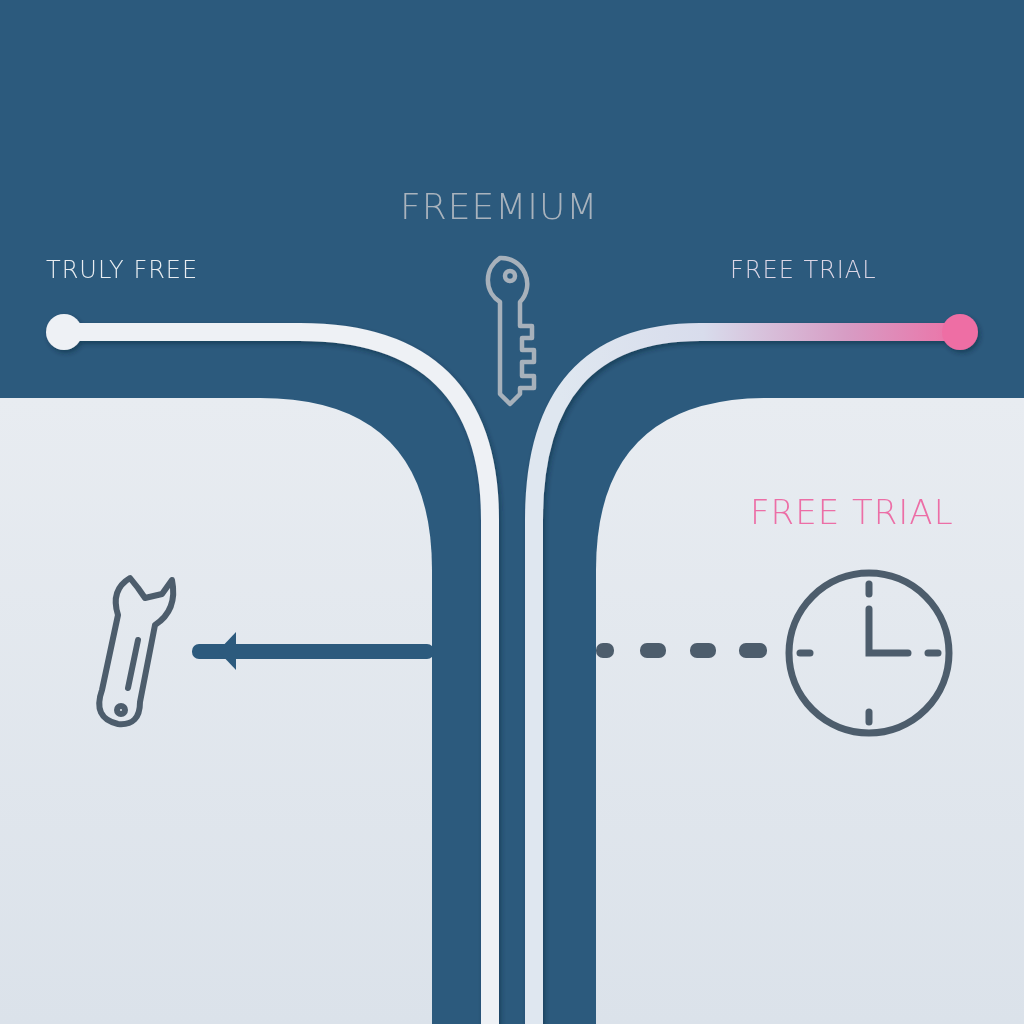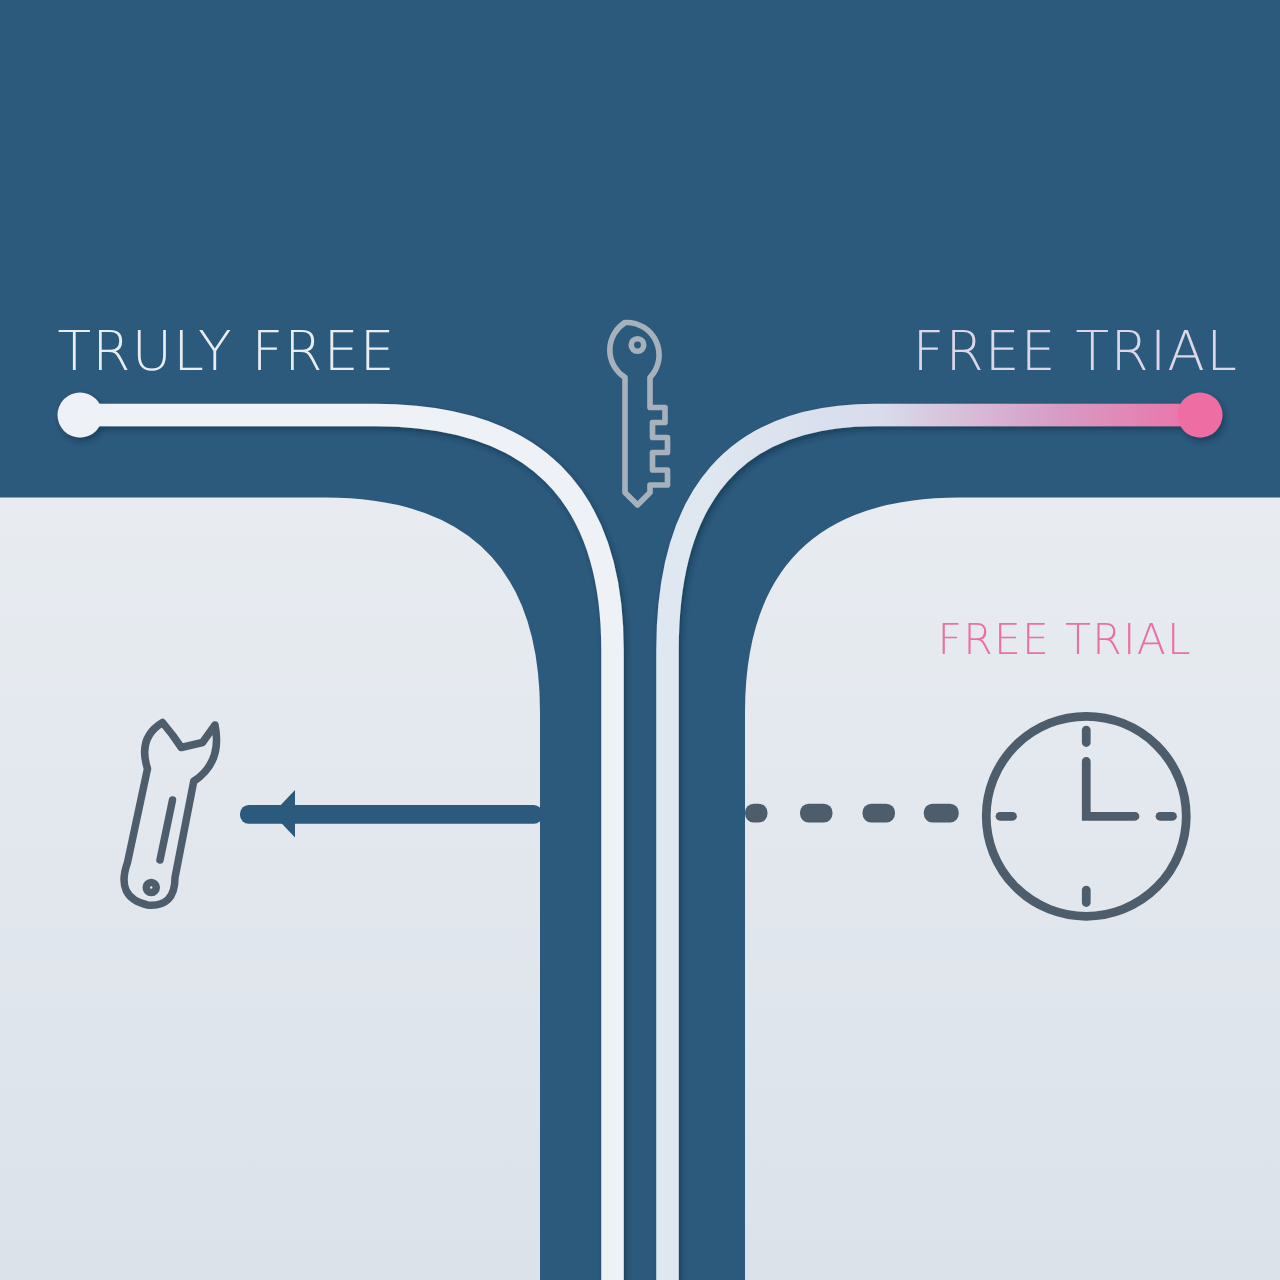--- a/index.html
+++ b/index.html
@@ -1,18 +1,18 @@
 <!DOCTYPE html>
 <html><head>
 <meta charset="utf-8">
 <style>
   html,body{margin:0;padding:0;}
   body{width:1024px;height:1024px;overflow:hidden;background:#2c5a7d;position:relative;font-family:"DejaVu Sans","Liberation Sans",sans-serif;}
   .stage{position:absolute;left:0;top:0;width:1024px;height:1024px;}
-  .label{position:absolute;font-weight:300;letter-spacing:1px;white-space:nowrap;font-size:44px;}
+  .label{position:absolute;font-weight:300;letter-spacing:1px;white-space:nowrap;font-size:24px;}
   #freemium{left:400px;top:186px;color:#a9b3bd;font-size:36px;}
   #truly-free{left:46px;top:256px;color:#e9edf1;}
   #free-trial-top{left:730px;top:256px;color:#dcd6e6;}
   #free-trial-bottom{left:750px;top:492px;color:#ec6ea6;font-size:34px;}
   svg{position:absolute;left:0;top:0;}
 </style>
 </head>
 <body>
 
 <div class="stage">
@@ -72,16 +72,17 @@
     <g stroke="#4d5d6c" stroke-linecap="round" fill="none">
       <circle cx="869" cy="653" r="80" stroke-width="7"></circle>
       <line x1="869" y1="584" x2="869" y2="594" stroke-width="7"></line>
       <line x1="869" y1="712" x2="869" y2="722" stroke-width="7"></line>
       <line x1="800" y1="653" x2="810" y2="653" stroke-width="7"></line>
       <line x1="928" y1="653" x2="938" y2="653" stroke-width="7"></line>
       <polyline points="869,609 869,653 908,653" stroke-width="7"></polyline>
     </g>
   </svg>
 
+  <div class="label" id="freemium">FREEMIUM</div>
   <div class="label" id="truly-free">TRULY FREE</div>
   <div class="label" id="free-trial-top">FREE TRIAL</div>
   <div class="label" id="free-trial-bottom">FREE TRIAL</div>
 </div>
 
 </body></html>

